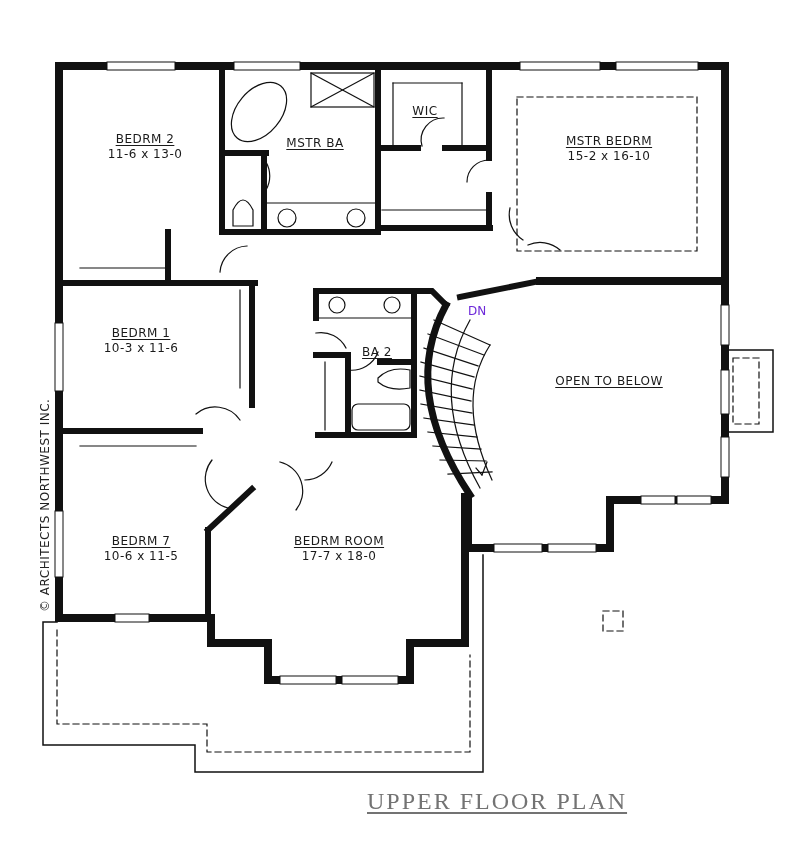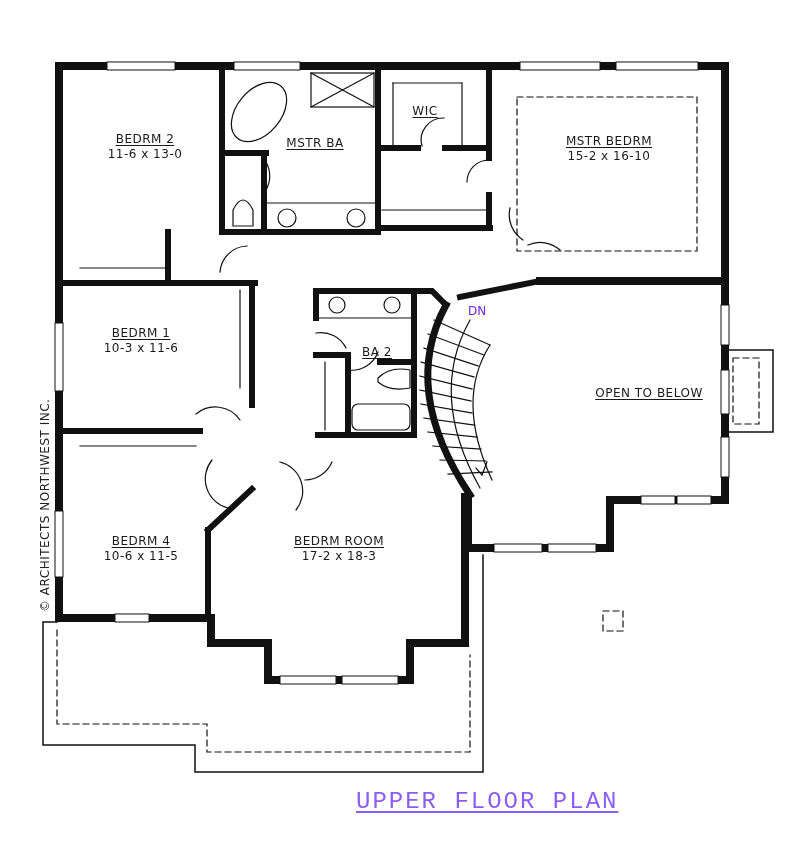--- a/index.html
+++ b/index.html
@@ -1,21 +1,21 @@
 <!DOCTYPE html>
 <html><head>
 <meta charset="utf-8">
 <style>
   html, body { margin: 0; padding: 0; background: #ffffff; }
   body { width: 800px; height: 857px; position: relative; overflow: hidden; font-family: "DejaVu Sans", sans-serif; }
   svg.plan { position: absolute; left: 0; top: 0; }
   .lbl { position: absolute; text-align: center; color: #1a1a1a; font-family: "DejaVu Sans", sans-serif; font-size: 12px; letter-spacing: 0.5px; line-height: 15px; white-space: nowrap; transform: translateX(-50%); }
   .lbl .name { text-decoration: underline; text-underline-offset: 2px; display: block; }
   .lbl .dim { display: block; }
-  .title { position: absolute; left: 356px; top: 788px; font-size: 24px; letter-spacing: 2px; font-family: Liberation Mono, monospace; text-decoration: underline; text-decoration-thickness: 2px; text-underline-offset: 3px; color: #8b5cf6; }
+  .title { position: absolute; left: 367px; top: 788px; font-size: 24px; letter-spacing: 2px; font-family: Liberation Serif, serif; text-decoration: underline; text-decoration-thickness: 2px; text-underline-offset: 3px; color: #737373; }
   .copyright { position: absolute; left: 38px; top: 612px; transform-origin: 0 0; transform: rotate(-90deg); font-size: 12px; letter-spacing: 0.5px; color: #222; white-space: nowrap; }
   .dn { position: absolute; left: 468px; top: 304px; font-size: 12px; color: #6d28d9; }
 </style>
 </head>
 <body>
 
 <svg class="plan" width="800" height="857" viewBox="0 0 800 857" xmlns="http://www.w3.org/2000/svg">
   <g fill="none" stroke="#111" stroke-linecap="square">
 
     <g stroke-width="1.5">
@@ -162,27 +162,27 @@
   <span class="name">MSTR BEDRM</span>
   <span class="dim">15-2 x 16-10</span>
 </div>
 <div class="lbl" style="left:141px; top:326px;">
   <span class="name">BEDRM 1</span>
   <span class="dim">10-3 x 11-6</span>
 </div>
 <div class="lbl" style="left:377px; top:312px;margin-top:33px;">
   <span class="name">BA 2</span>
 </div>
-<div class="lbl" style="left:609px; top:386px;margin-left:40px;">
+<div class="lbl" style="left:609px; top:374px;">
   <span class="name">OPEN TO BELOW</span>
 </div>
 <div class="lbl" style="left:141px; top:534px;">
-  <span class="name">BEDRM 4</span>
+  <span class="name">BEDRM 7</span>
   <span class="dim">10-6 x 11-5</span>
 </div>
 <div class="lbl" style="left:339px; top:534px;">
   <span class="name">BEDRM ROOM</span>
-  <span class="dim">17-2 x 18-3</span>
+  <span class="dim">17-7 x 18-0</span>
 </div>
 
 <div class="dn">DN</div>
 <div class="copyright">© ARCHITECTS NORTHWEST INC.</div>
 <div class="title">UPPER FLOOR PLAN</div>
 
 </body></html>

